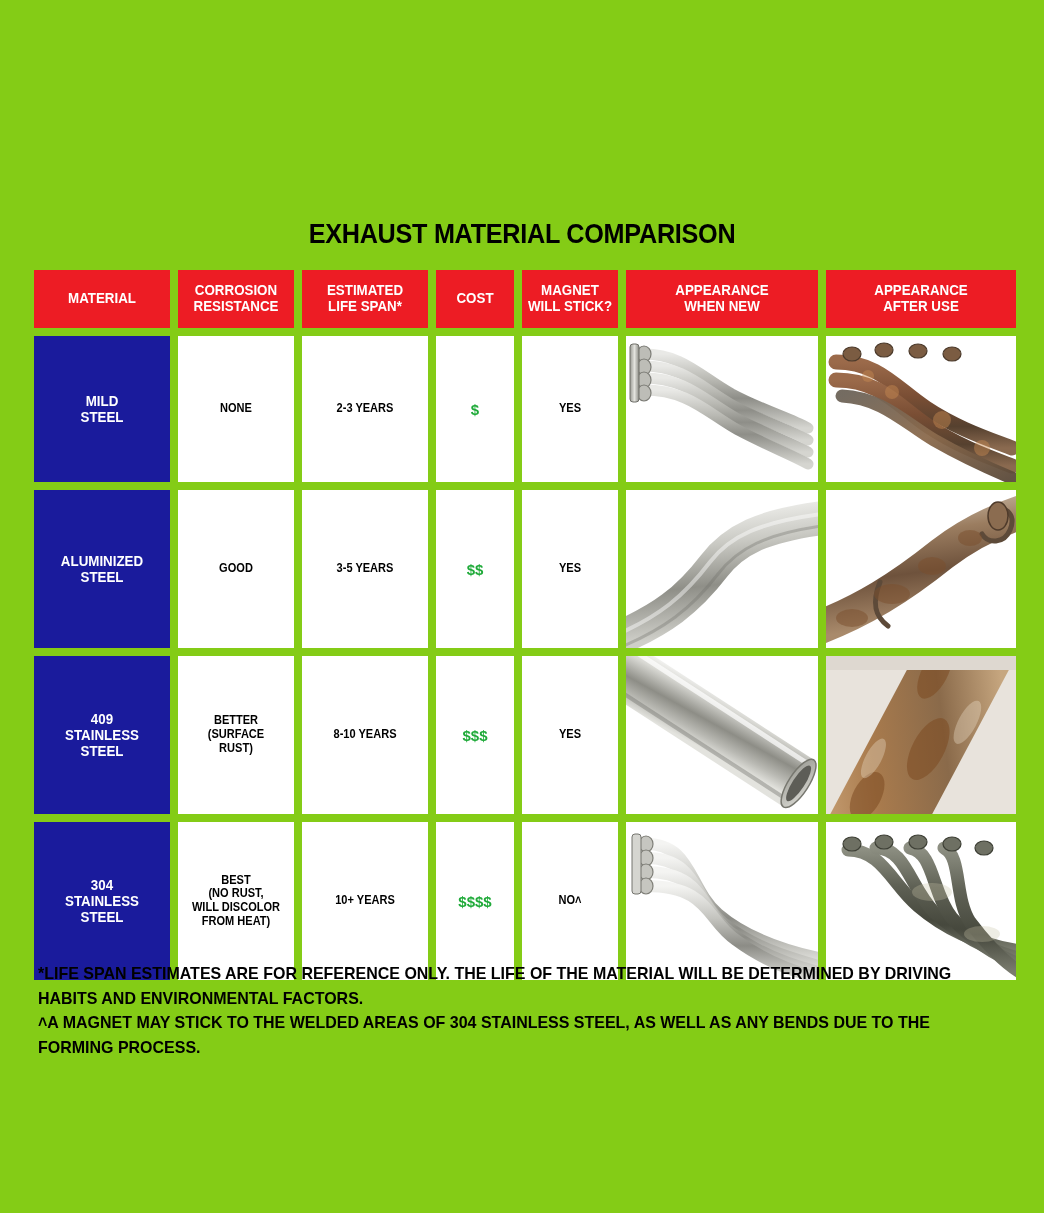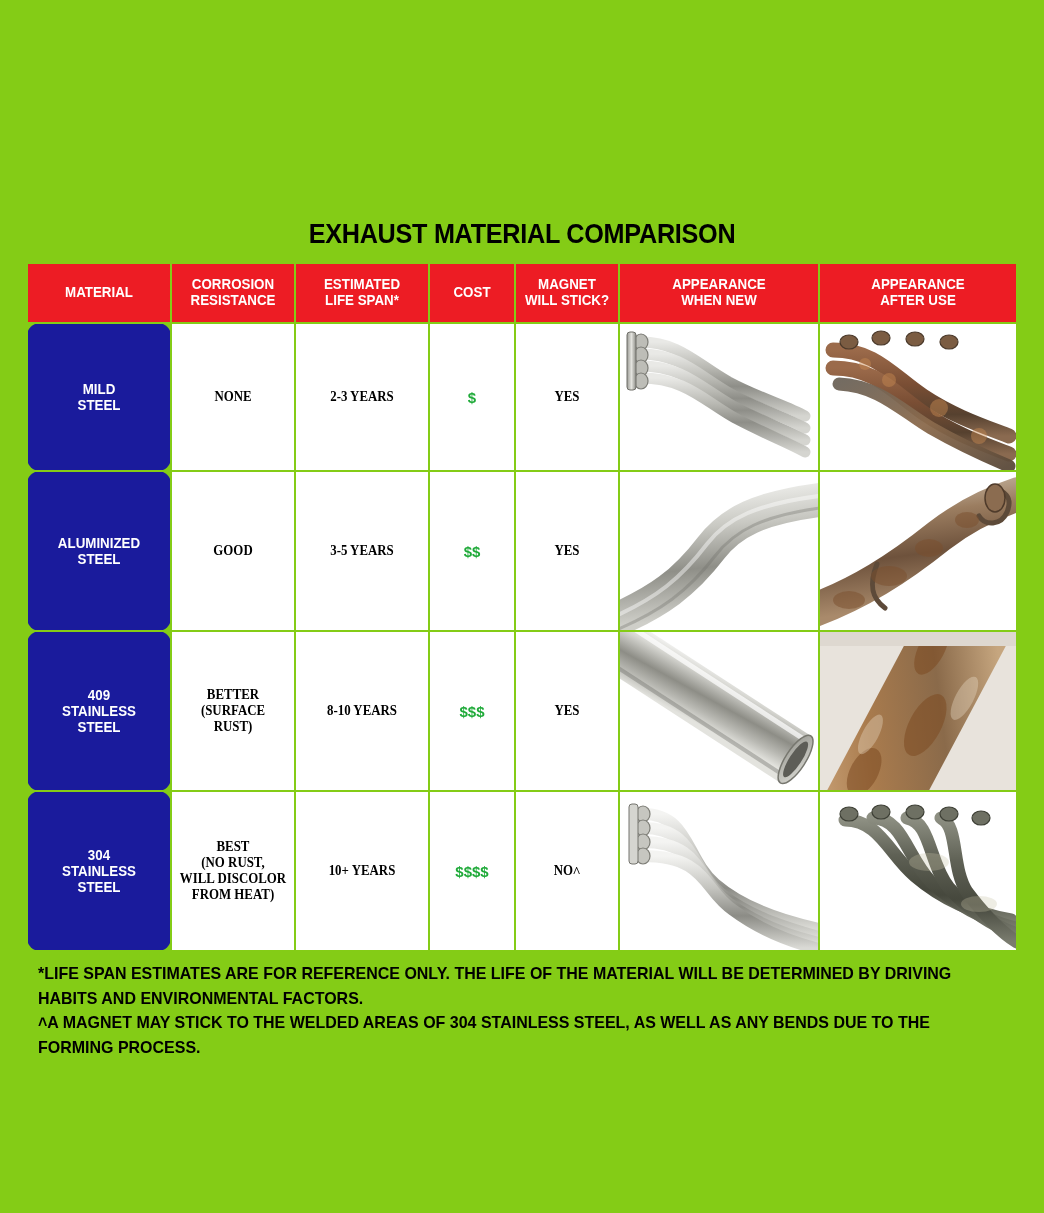--- a/index.html
+++ b/index.html
@@ -38,21 +38,21 @@
     top: 262px;
     left: 26px;
     width: 992px;
   }
   table.cmp {
     border-collapse: collapse;
     width: 992px;
     table-layout: fixed;
   }
   table.cmp td, table.cmp th {
-    border: 2px solid #84cc16;
+    border: 8px solid #84cc16;
     padding: 0;
     text-align: center;
     vertical-align: middle;
   }
   thead th {
     background: #ed1c24;
     color: #ffffff;
     font-size: 14.5px;
     font-weight: bold;
     line-height: 1.08;
@@ -77,24 +77,24 @@
     background: #1a1b9c;
     color: #ffffff;
     font-size: 14.5px;
     font-weight: bold;
     line-height: 1.12;
     font-family: "Liberation Sans Narrow", "Liberation Sans", sans-serif;
     border-radius: 13px;
   }
   td.material span.ml { display:block; transform: scaleX(0.92); }
   td.plain {
-    font-size: 14px;
+    font-size: 12px;
     font-weight: bold;
     line-height: 1.14;
-    font-family: Liberation Serif, serif;
+    font-family: Liberation Sans, sans-serif;
     background: #fff;
   }
   td.plain span.pl { display:block; transform: scaleX(0.92); }
   td.cost {
     color: #1faa39;
     font-size: 15px;
     font-weight: bold;
     background: #fff;
     font-family: "Liberation Sans Narrow", "Liberation Sans", sans-serif;
   }

